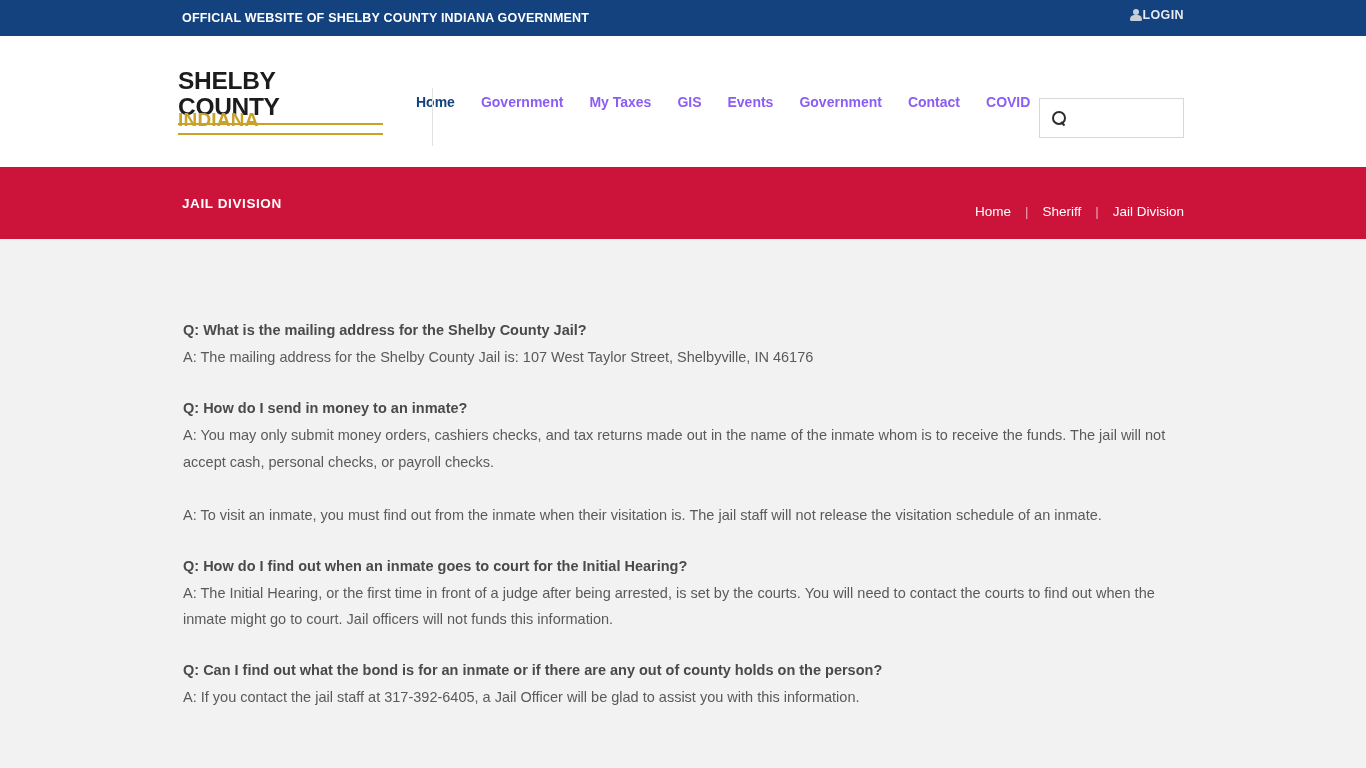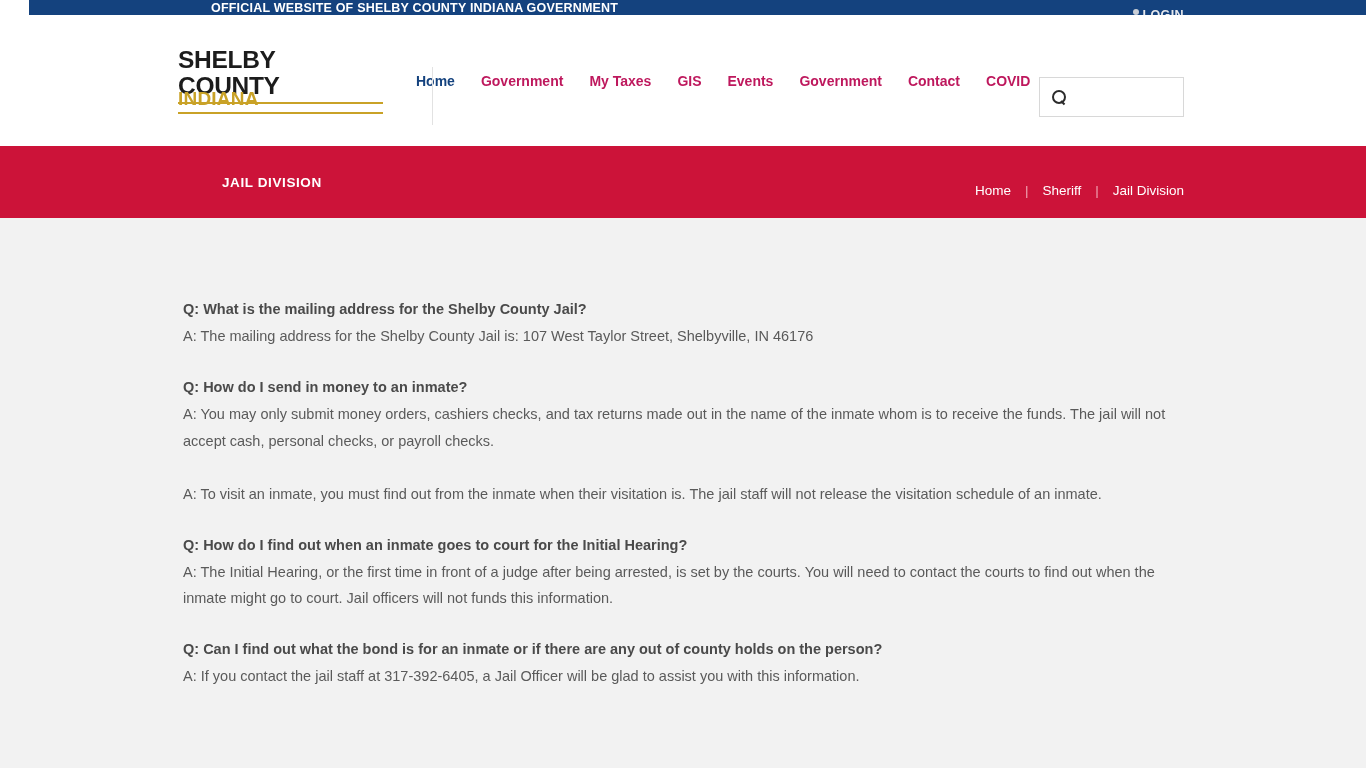--- a/index.html
+++ b/index.html
@@ -6,27 +6,26 @@
   html, body {
     width: 1366px;
     height: 768px;
     overflow: hidden;
     background: #ffffff;
     font-family: "Liberation Sans", sans-serif;
   }
 
   
   .topbar {
-    height: 15px;
+    height: 36px;
     background: #14427e;
     color: #ffffff;
     display: flex;
     align-items: center;
     position: relative;
-    margin-left: 29px;
   }
   .topbar-title {
     font-size: 12.5px;
     font-weight: bold;
     letter-spacing: 0.2px;
     margin-left: 182px;
   }
   .topbar-login {
     position: absolute;
     right: 182px;
@@ -109,21 +108,21 @@
   .nav {
     display: flex;
     align-items: center;
     gap: 26px;
     margin-left: 33px;
     height: 58px;
   }
   .nav-item {
     font-size: 14px;
     font-weight: bold;
-    color: #be185d;
+    color: #8b5cf6;
     cursor: pointer;
     white-space: nowrap;
   }
   .nav-item.active { color: #14427e; }
   .nav-sep {
     position: absolute;
     left: 432px;
     top: 52px;
     width: 1px;
     height: 58px;
@@ -177,21 +176,20 @@
   }
 
   
   .banner {
     height: 72px;
     background: #cc1339;
     display: flex;
     align-items: center;
     position: relative;
     color: #ffffff;
-    padding-left: 40px;
   }
   .banner-title {
     margin-left: 182px;
     font-size: 13.5px;
     font-weight: bold;
     letter-spacing: 0.6px;
   }
   .breadcrumb {
     position: absolute;
     right: 182px;

